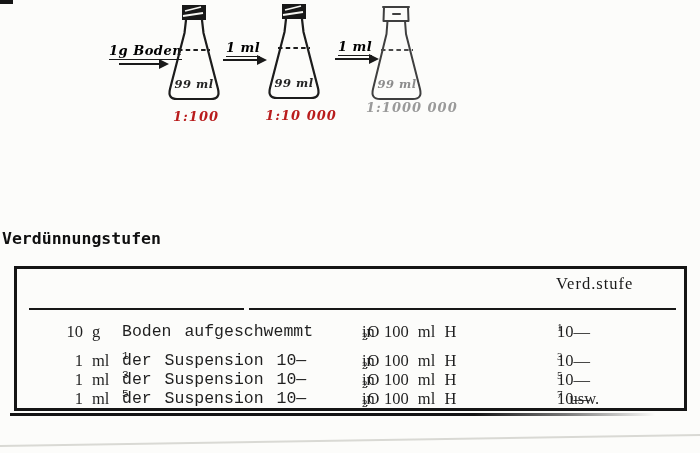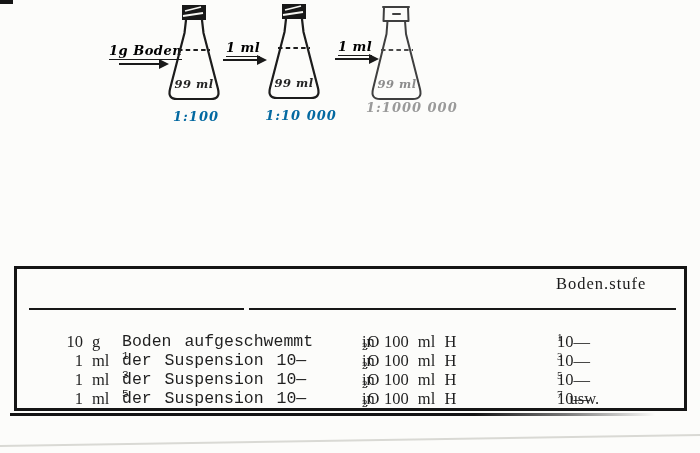--- a/index.html
+++ b/index.html
@@ -20,21 +20,21 @@
   .flask{position:absolute;}
   .outline{fill:none;stroke:#1c1c1c;stroke-width:2.2;stroke-linejoin:round;stroke-linecap:round;}
   .thin{stroke-width:1.6;}
   .level{stroke:#1c1c1c;stroke-width:1.8;stroke-dasharray:4.5 3.2;fill:none;}
   .stopper{fill:#181818;}
   .hatch{stroke:#f6f6f2;stroke-width:1.8;}
   .vol{font:italic bold 11.5px "DejaVu Serif",serif;fill:#242424;text-anchor:middle;letter-spacing:.5px;}
   .f3 .outline{stroke:#3f3f3f;stroke-width:2;}
   .f3 .level{stroke:#4a4a4a;}
   .f3 .vol{fill:#8c8c8c;}
-  .dil{position:absolute;font:italic bold 13px "DejaVu Serif",serif;color:#0369a1;
+  .dil{position:absolute;font:italic bold 13px "DejaVu Serif",serif;color:#b91c1c;
     text-align:center;letter-spacing:1px;white-space:nowrap;}
   .dil.faded{color:#9a9a9a;}
   
   .heading{position:absolute;left:2px;top:229px;
     font:bold 16.5px "DejaVu Sans Mono",monospace;color:#101010;letter-spacing:0;}
   
   .tablebox{position:absolute;left:14px;top:266px;width:673px;height:145px;
     border:3px solid #151515;box-sizing:border-box;background:transparent;}
   .thead{position:absolute;left:539px;top:5px;font-size:16.5px;letter-spacing:1px;color:#1a1a1a;white-space:nowrap;}
   .sep{position:absolute;height:2px;background:#171717;top:39px;}
@@ -110,27 +110,28 @@
         <path class="outline thin" d="M14,2 L40,2 M15,2 L14.5,16 M39,2 L39.5,16 M14.5,16 L39.5,16"></path>
         <line class="outline thin" x1="24" y1="9" x2="31" y2="9"></line>
       </g>
       <path class="outline" d="M18.5,16 L17.5,29 L4,84 Q1.5,94 11,94 L44,94 Q53.5,94 51,84 L37,29 L36,16"></path>
       <line class="level" x1="12" y1="45" x2="44" y2="45"></line>
       <text class="vol" x="28" y="83">99 ml</text>
     </svg>
     <div class="dil faded" style="left:366px;top:100px;width:82px;">1:1000 000</div>
   </div>
 
+  <div class="heading">Verdünnungstufen</div>
 
   <div class="tablebox">
-    <div class="thead">Boden.stufe</div>
+    <div class="thead">Verd.stufe</div>
     <div class="sep sep-a"></div>
     <div class="sep sep-b"></div>
 
-    <div class="trow" style="top:63px;">
+    <div class="trow" style="top:53px;">
       <span class="c-qty">10</span>
       <span class="c-unit">g</span>
       <span class="c-desc"><span>Boden aufgeschwemmt</span><sup></sup></span>
       <span class="c-med"><span>in 100 ml H</span><sub>2</sub><span>O</span></span>
       <span class="c-res"><span>10—</span><sup>1</sup><span class="suffix"></span></span>
     </div>
 
     <div class="trow" style="top:82px;">
       <span class="c-qty">1</span>
       <span class="c-unit">ml</span>

